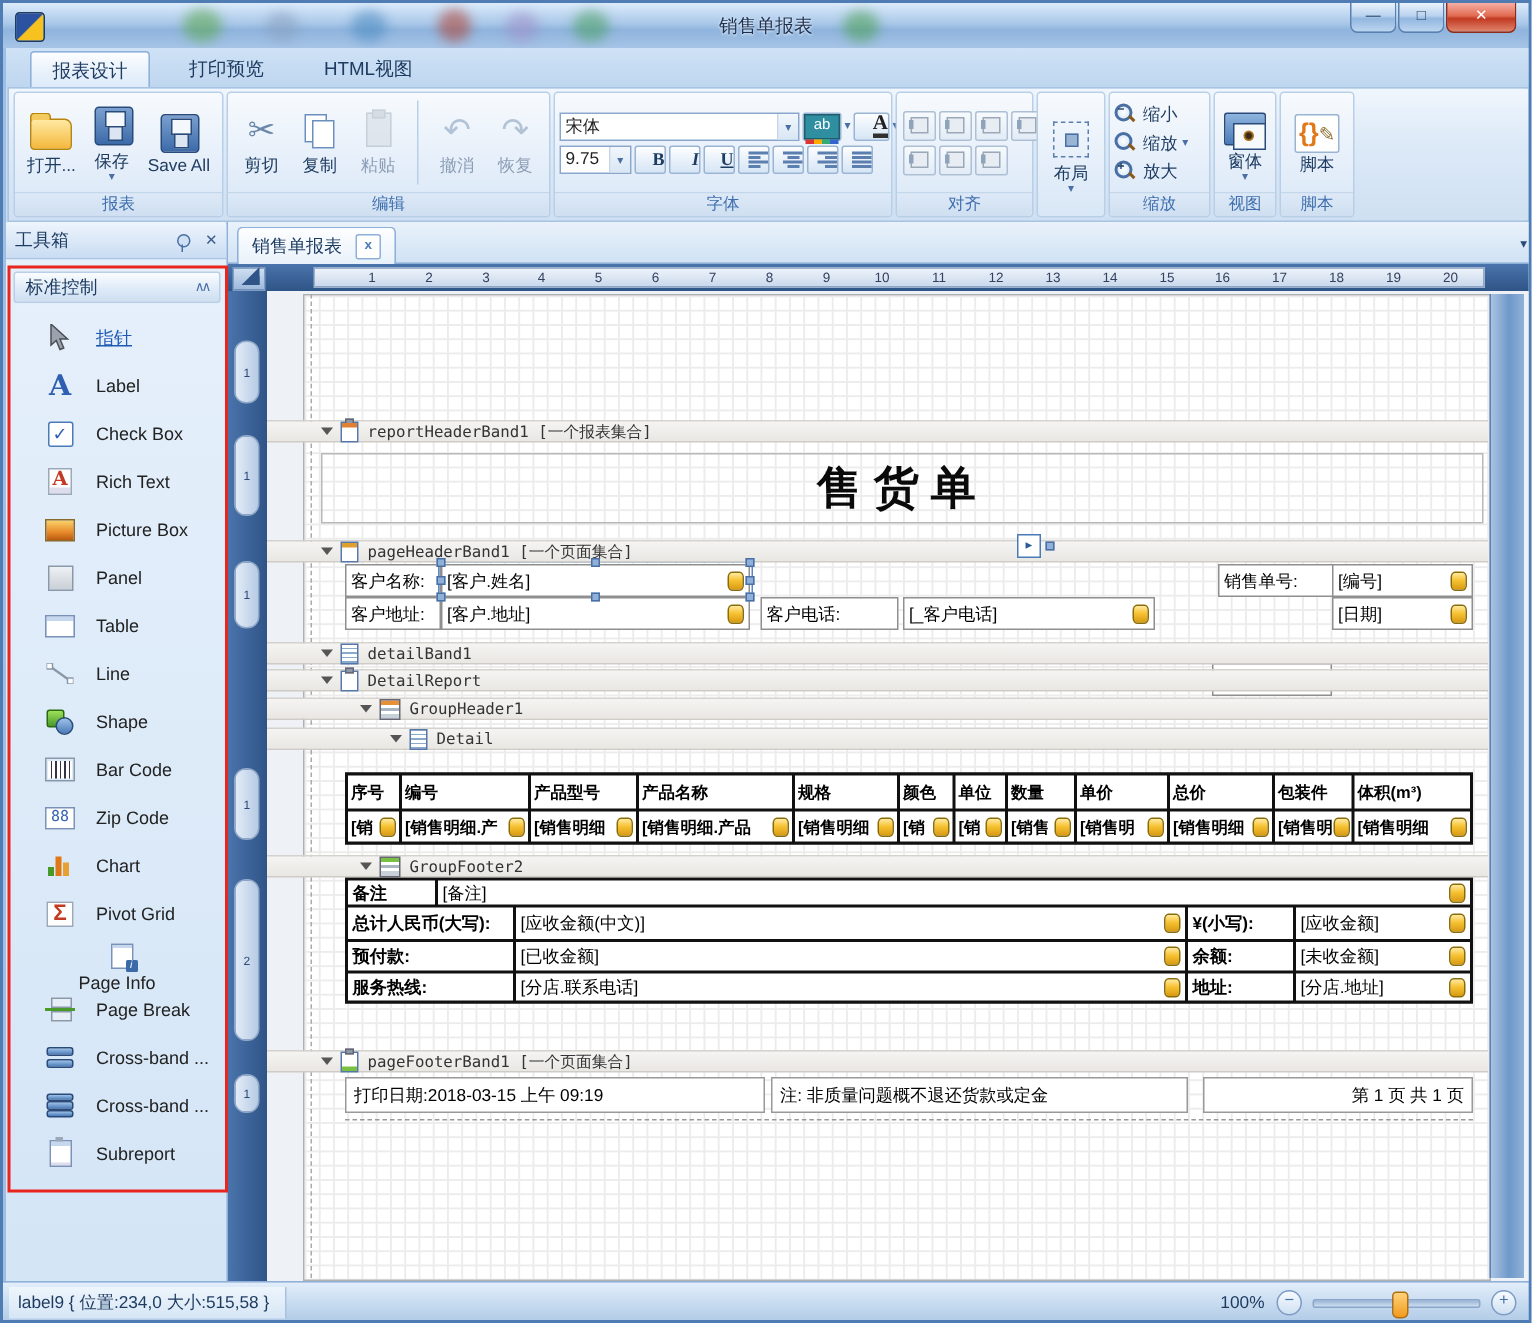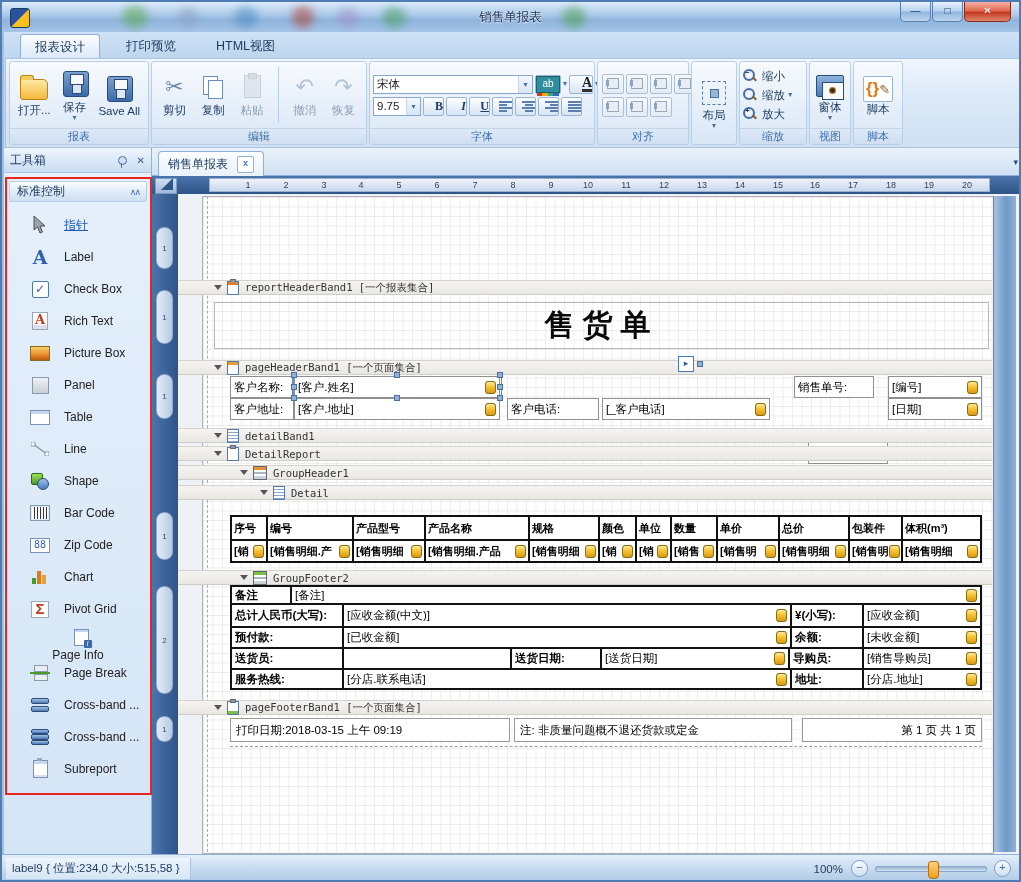--- a/index.html
+++ b/index.html
@@ -643,21 +643,21 @@
         </div>
       <div class="hd" style="left:139px;top:178px;"></div>
       <div class="hd" style="left:242px;top:178px;"></div>
       <div class="hd" style="left:345px;top:178px;"></div>
       <div class="hd" style="left:139px;top:190px;"></div>
       <div class="hd" style="left:345px;top:190px;"></div>
       <div class="hd" style="left:139px;top:201px;"></div>
       <div class="hd" style="left:242px;top:201px;"></div>
       <div class="hd" style="left:345px;top:201px;"></div>
 
-      <div class="fbox" style="left:642px;top:182px;width:80px;height:22px;">
+      <div class="fbox" style="left:660px;top:182px;width:80px;height:22px;">
           <span>销售单号:</span>
         </div>
       <div class="fbox" style="left:736px;top:182px;width:94px;height:22px;">
           <span>[编号]</span>
           <span class="db"></span>
         </div>
 
       <div class="fbox" style="left:78px;top:204px;width:64px;height:22px;">
           <span>客户地址:</span>
         </div>
@@ -768,34 +768,20 @@
           <div class="gv">
               <span>[已收金额]</span>
               <span class="db"></span>
             </div>
           <div class="gl">余额:</div>
           <div class="gv">
               <span>[未收金额]</span>
               <span class="db"></span>
             </div>
         </div>
-        <div class="gfr gfr4">
-          <div class="gl">送货员:</div>
-          <div class="gv"></div>
-          <div class="gl">送货日期:</div>
-          <div class="gv">
-              <span>[送货日期]</span>
-              <span class="db"></span>
-            </div>
-          <div class="gl">导购员:</div>
-          <div class="gv">
-              <span>[销售导购员]</span>
-              <span class="db"></span>
-            </div>
-        </div>
         <div class="gfr gfr5">
           <div class="gl">服务热线:</div>
           <div class="gv">
               <span>[分店.联系电话]</span>
               <span class="db"></span>
             </div>
           <div class="gl">地址:</div>
           <div class="gv">
               <span>[分店.地址]</span>
               <span class="db"></span>

